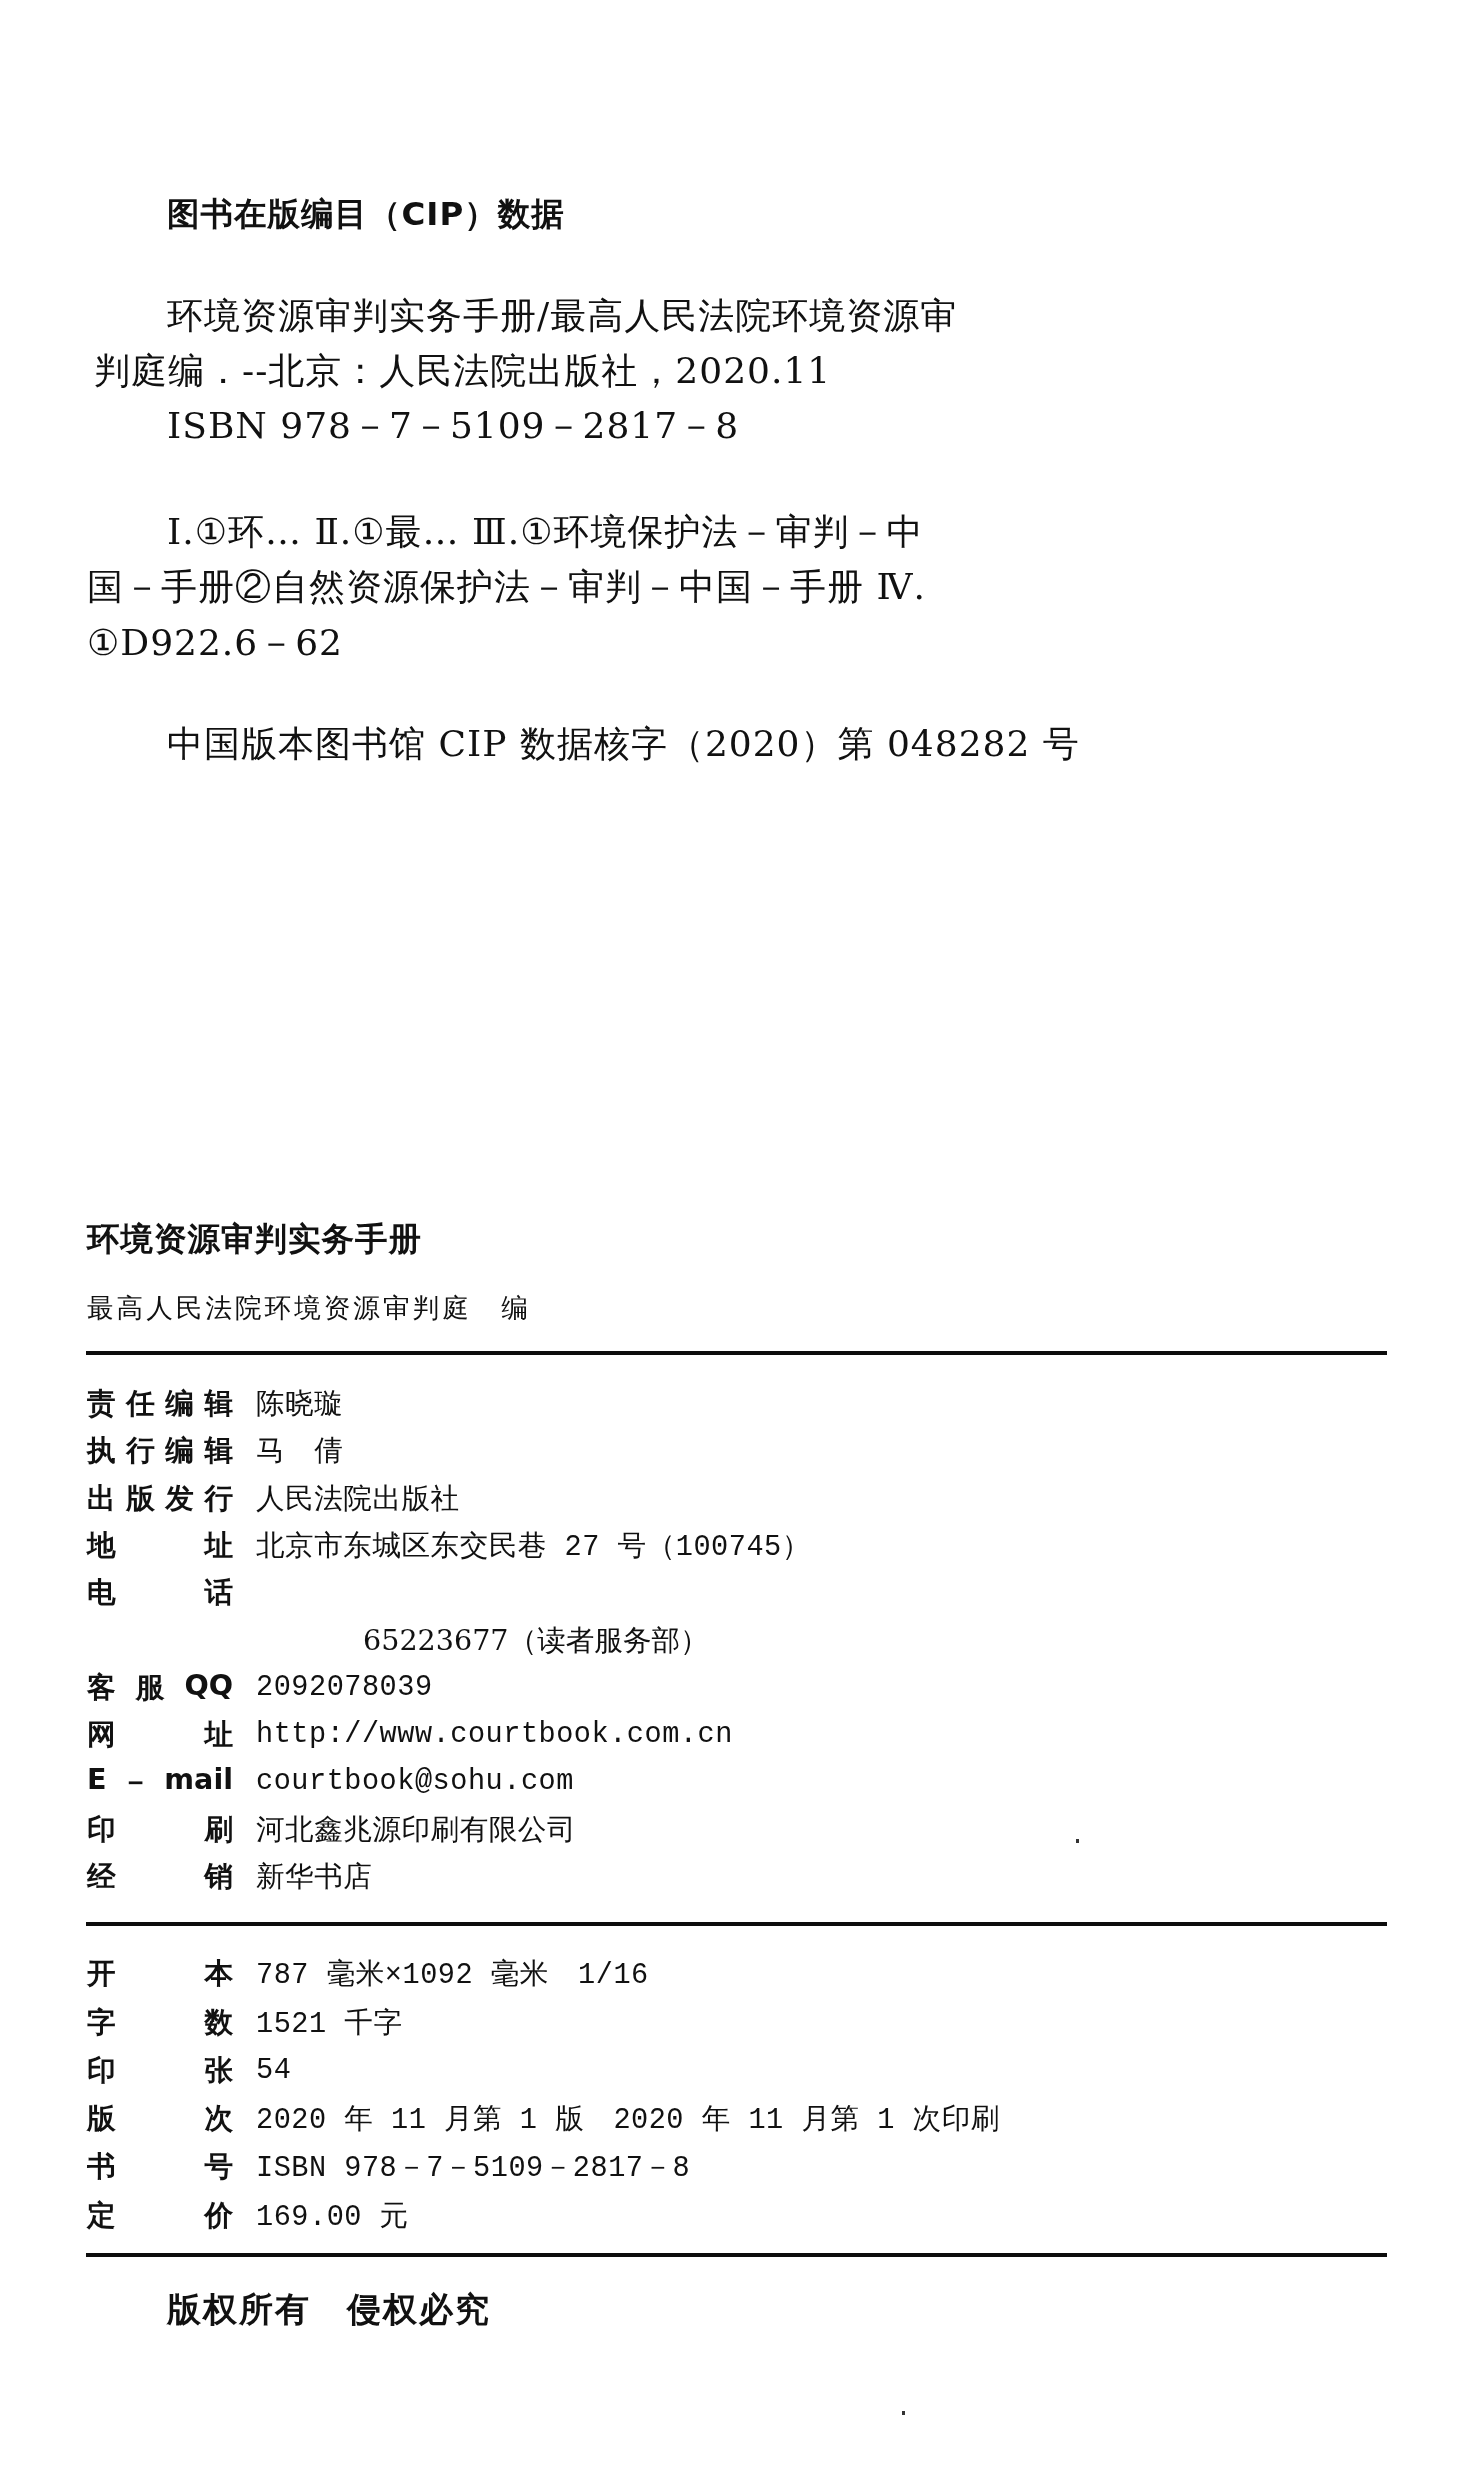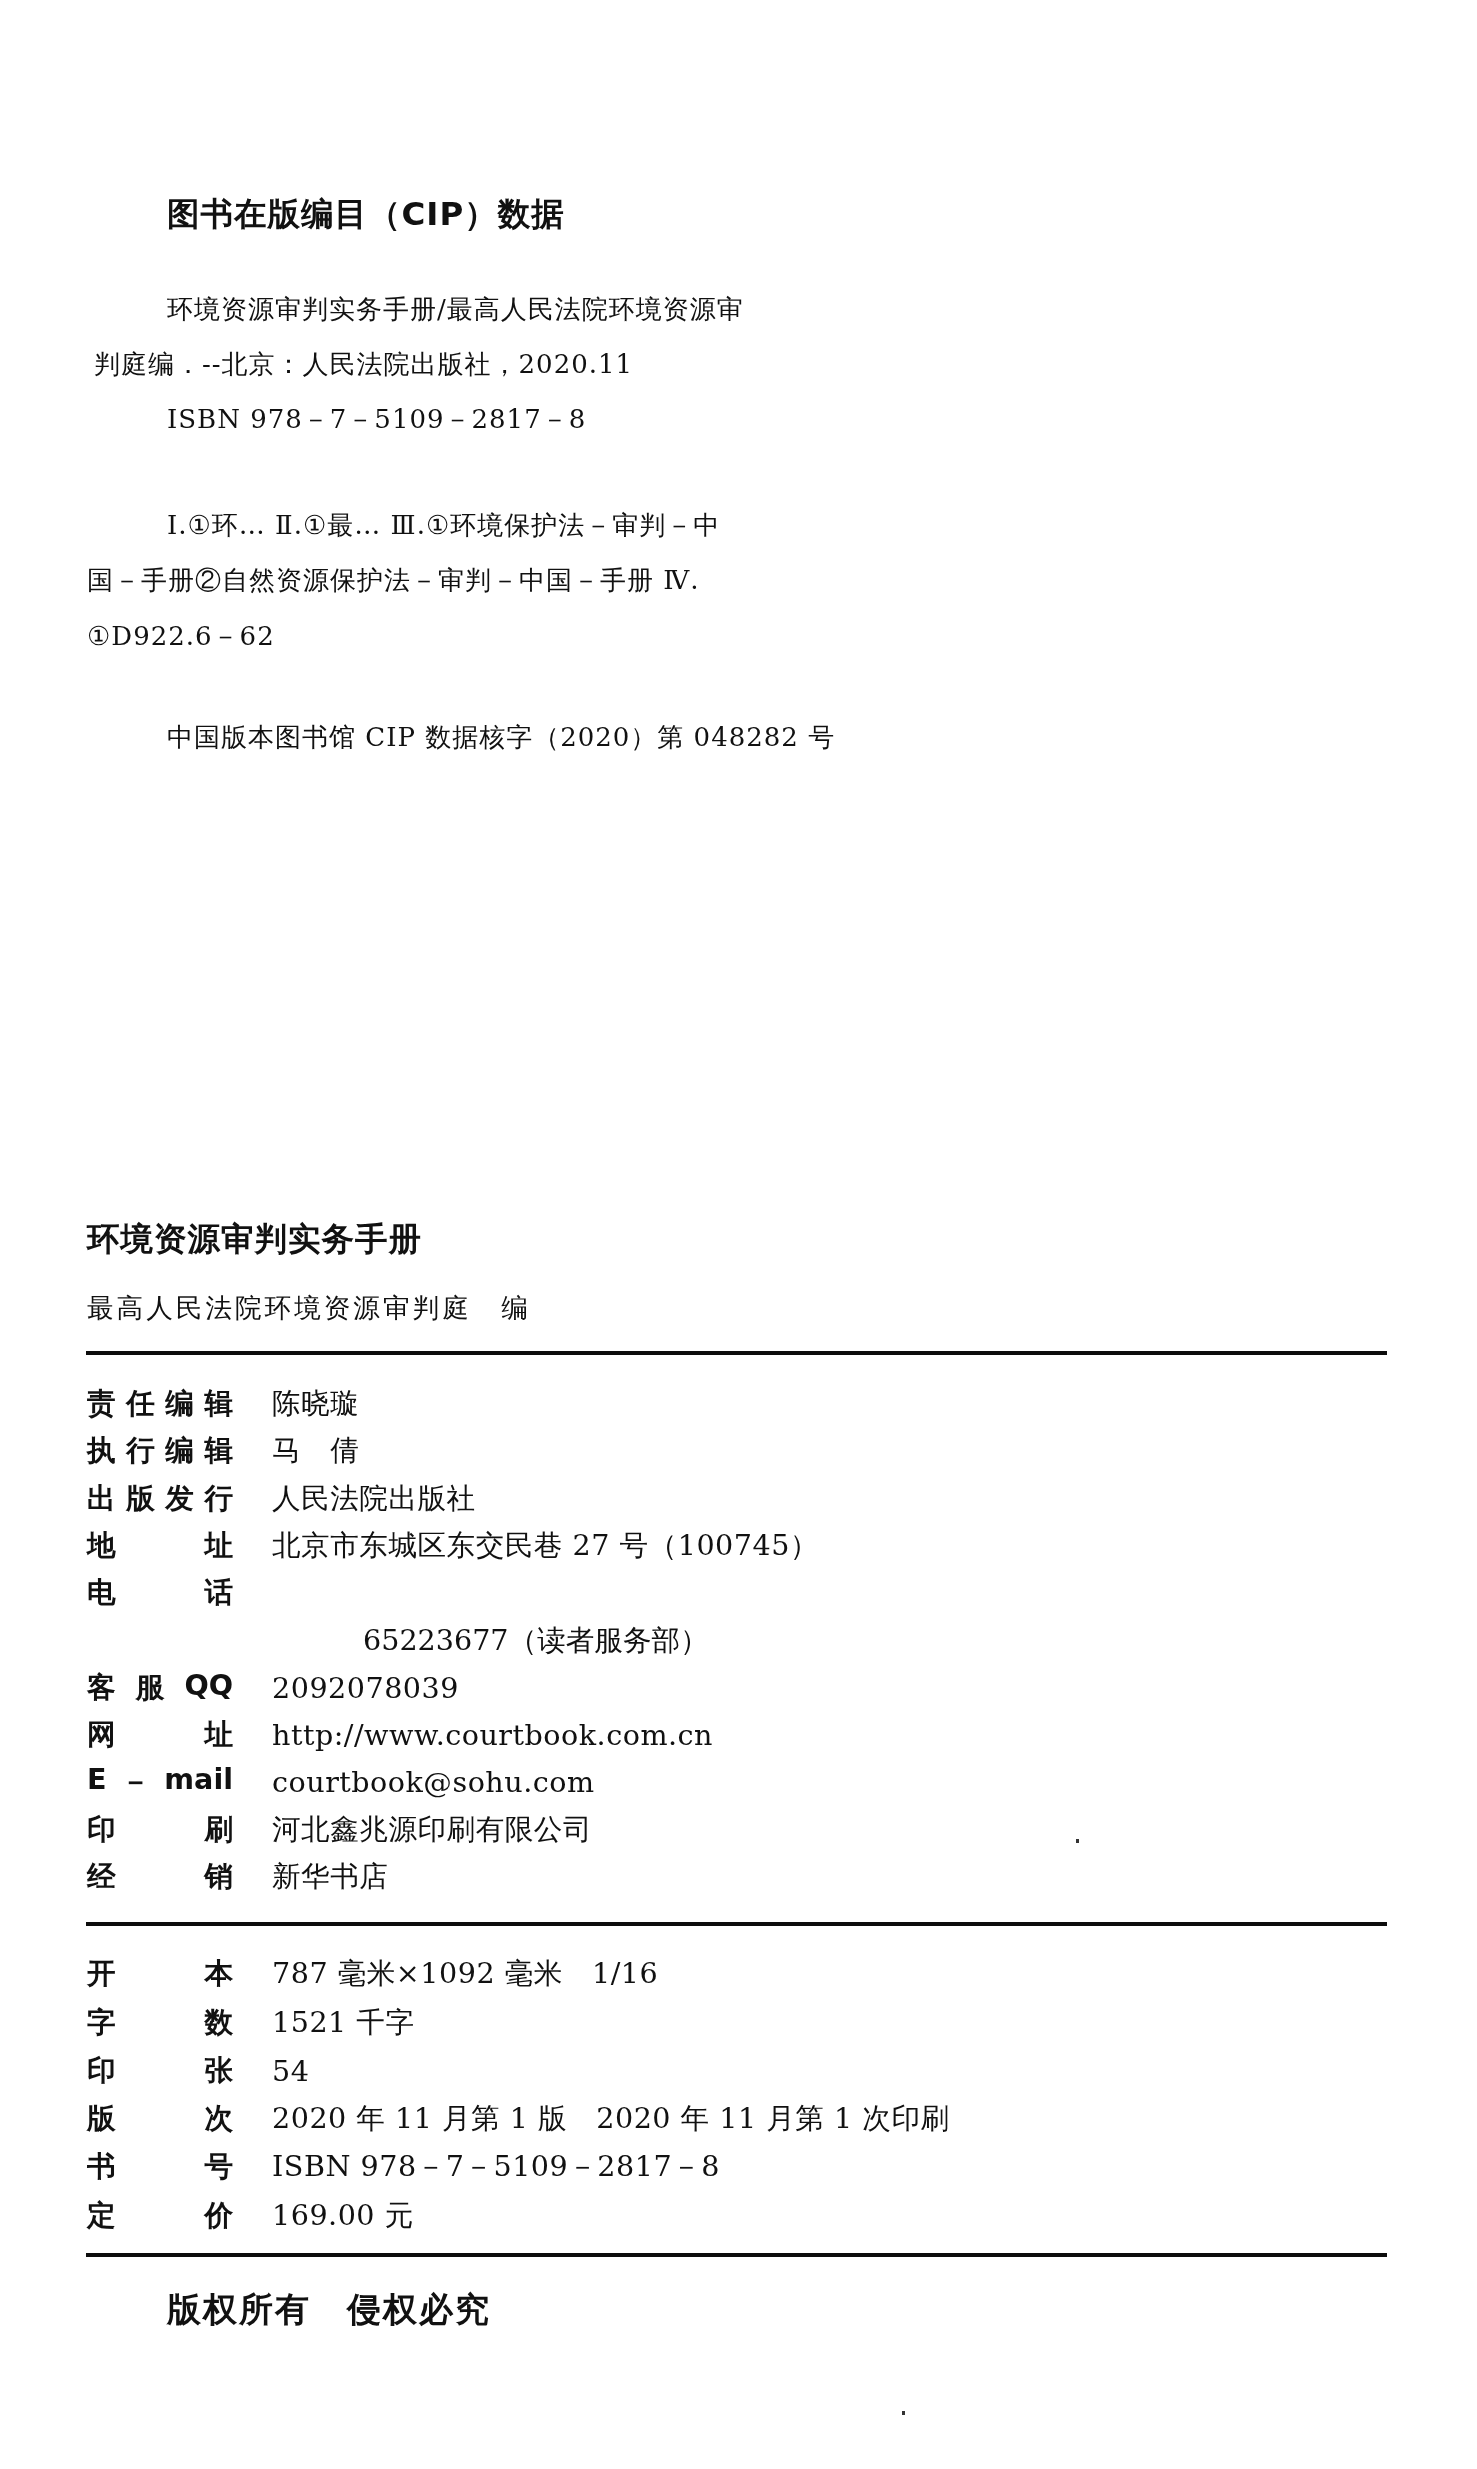--- a/index.html
+++ b/index.html
@@ -6,21 +6,21 @@
     body {
       width: 1478px; height: 2470px; position: relative; overflow: hidden;
       font-family: "DejaVu Serif", "Liberation Serif", serif;
       color: #111111;
     }
     .abs { position: absolute; white-space: nowrap; }
     .cip-title {
       left: 167px; top: 193px; font-size: 32.5px; font-weight: bold;
       font-family: "DejaVu Sans", "Liberation Sans", sans-serif; letter-spacing: 1px;
     }
-    .body-line { font-size: 26px; letter-spacing: 1px; }
+    .body-line { font-size: 36px; letter-spacing: 1px; }
     .l1 { left: 167px; top: 292px; }
     .l2 { left: 94px;  top: 347px; }
     .l3 { left: 167px; top: 402px; }
     .c1 { left: 167px; top: 508px; }
     .c2 { left: 87px;  top: 563px; }
     .c3 { left: 87px;  top: 619px; }
     .verify { left: 167px; top: 720px; }
 
     .book-title {
       left: 87px; top: 1218px; font-size: 32.5px; font-weight: bold;
@@ -33,21 +33,21 @@
     .rule1 { top: 1351px; }
     .rule2 { top: 1922px; }
     .rule3 { top: 2253px; }
 
     .info-row { position: absolute; left: 87px; height: 39px; display: flex; align-items: center; }
     .info-label {
       width: 146px; font-size: 28.6px; font-weight: bold;
       font-family: "DejaVu Sans", "Liberation Sans", sans-serif;
       display: flex; justify-content: space-between;
     }
-    .info-value { margin-left: 39px; font-size: 28.6px; letter-spacing: 0.5px; }
+    .info-value { margin-left: 23px; font-size: 28.6px; letter-spacing: 0.5px; font-family: Liberation Mono, monospace; }
     .phone-extra { position: absolute; left: 363px; font-size: 28.6px; }
 
     .copyright {
       left: 167px; top: 2287px; font-size: 34px; font-weight: bold;
       font-family: "DejaVu Sans", "Liberation Sans", sans-serif; letter-spacing: 2px;
     }
     .speck { position: absolute; width: 3px; height: 3.9px; background: #333; }
   </style>
 </head>
 <body>

